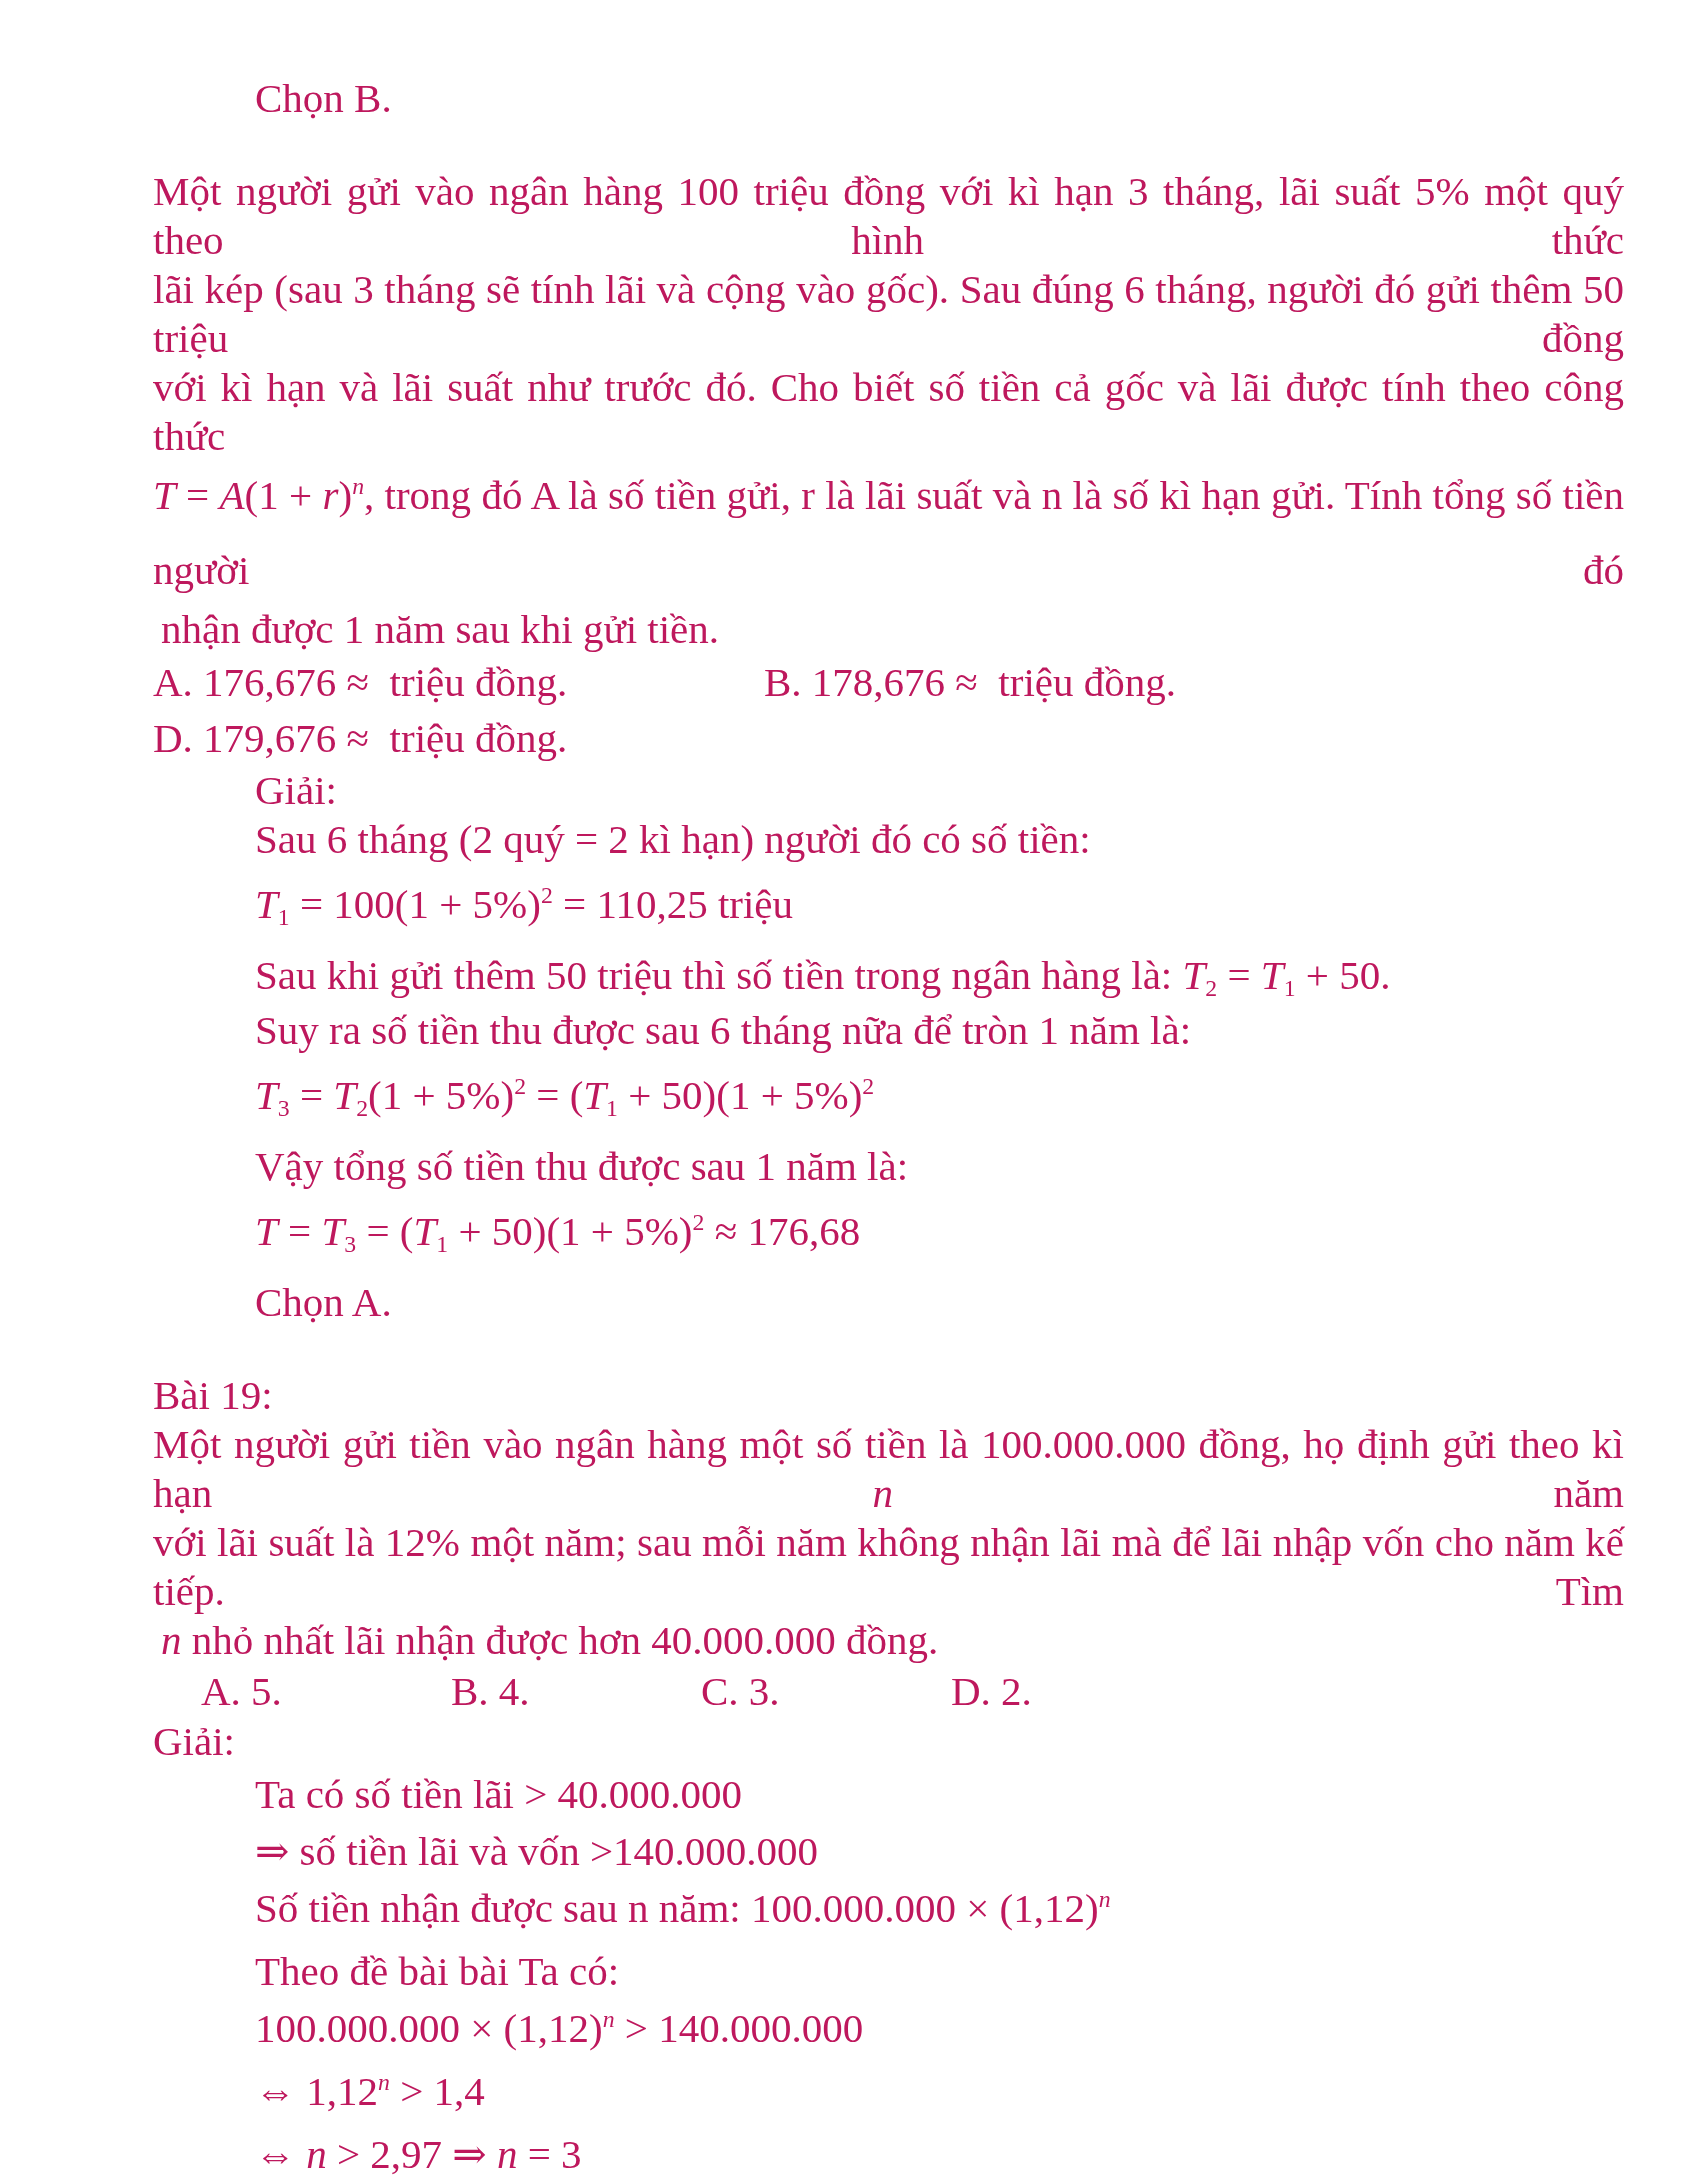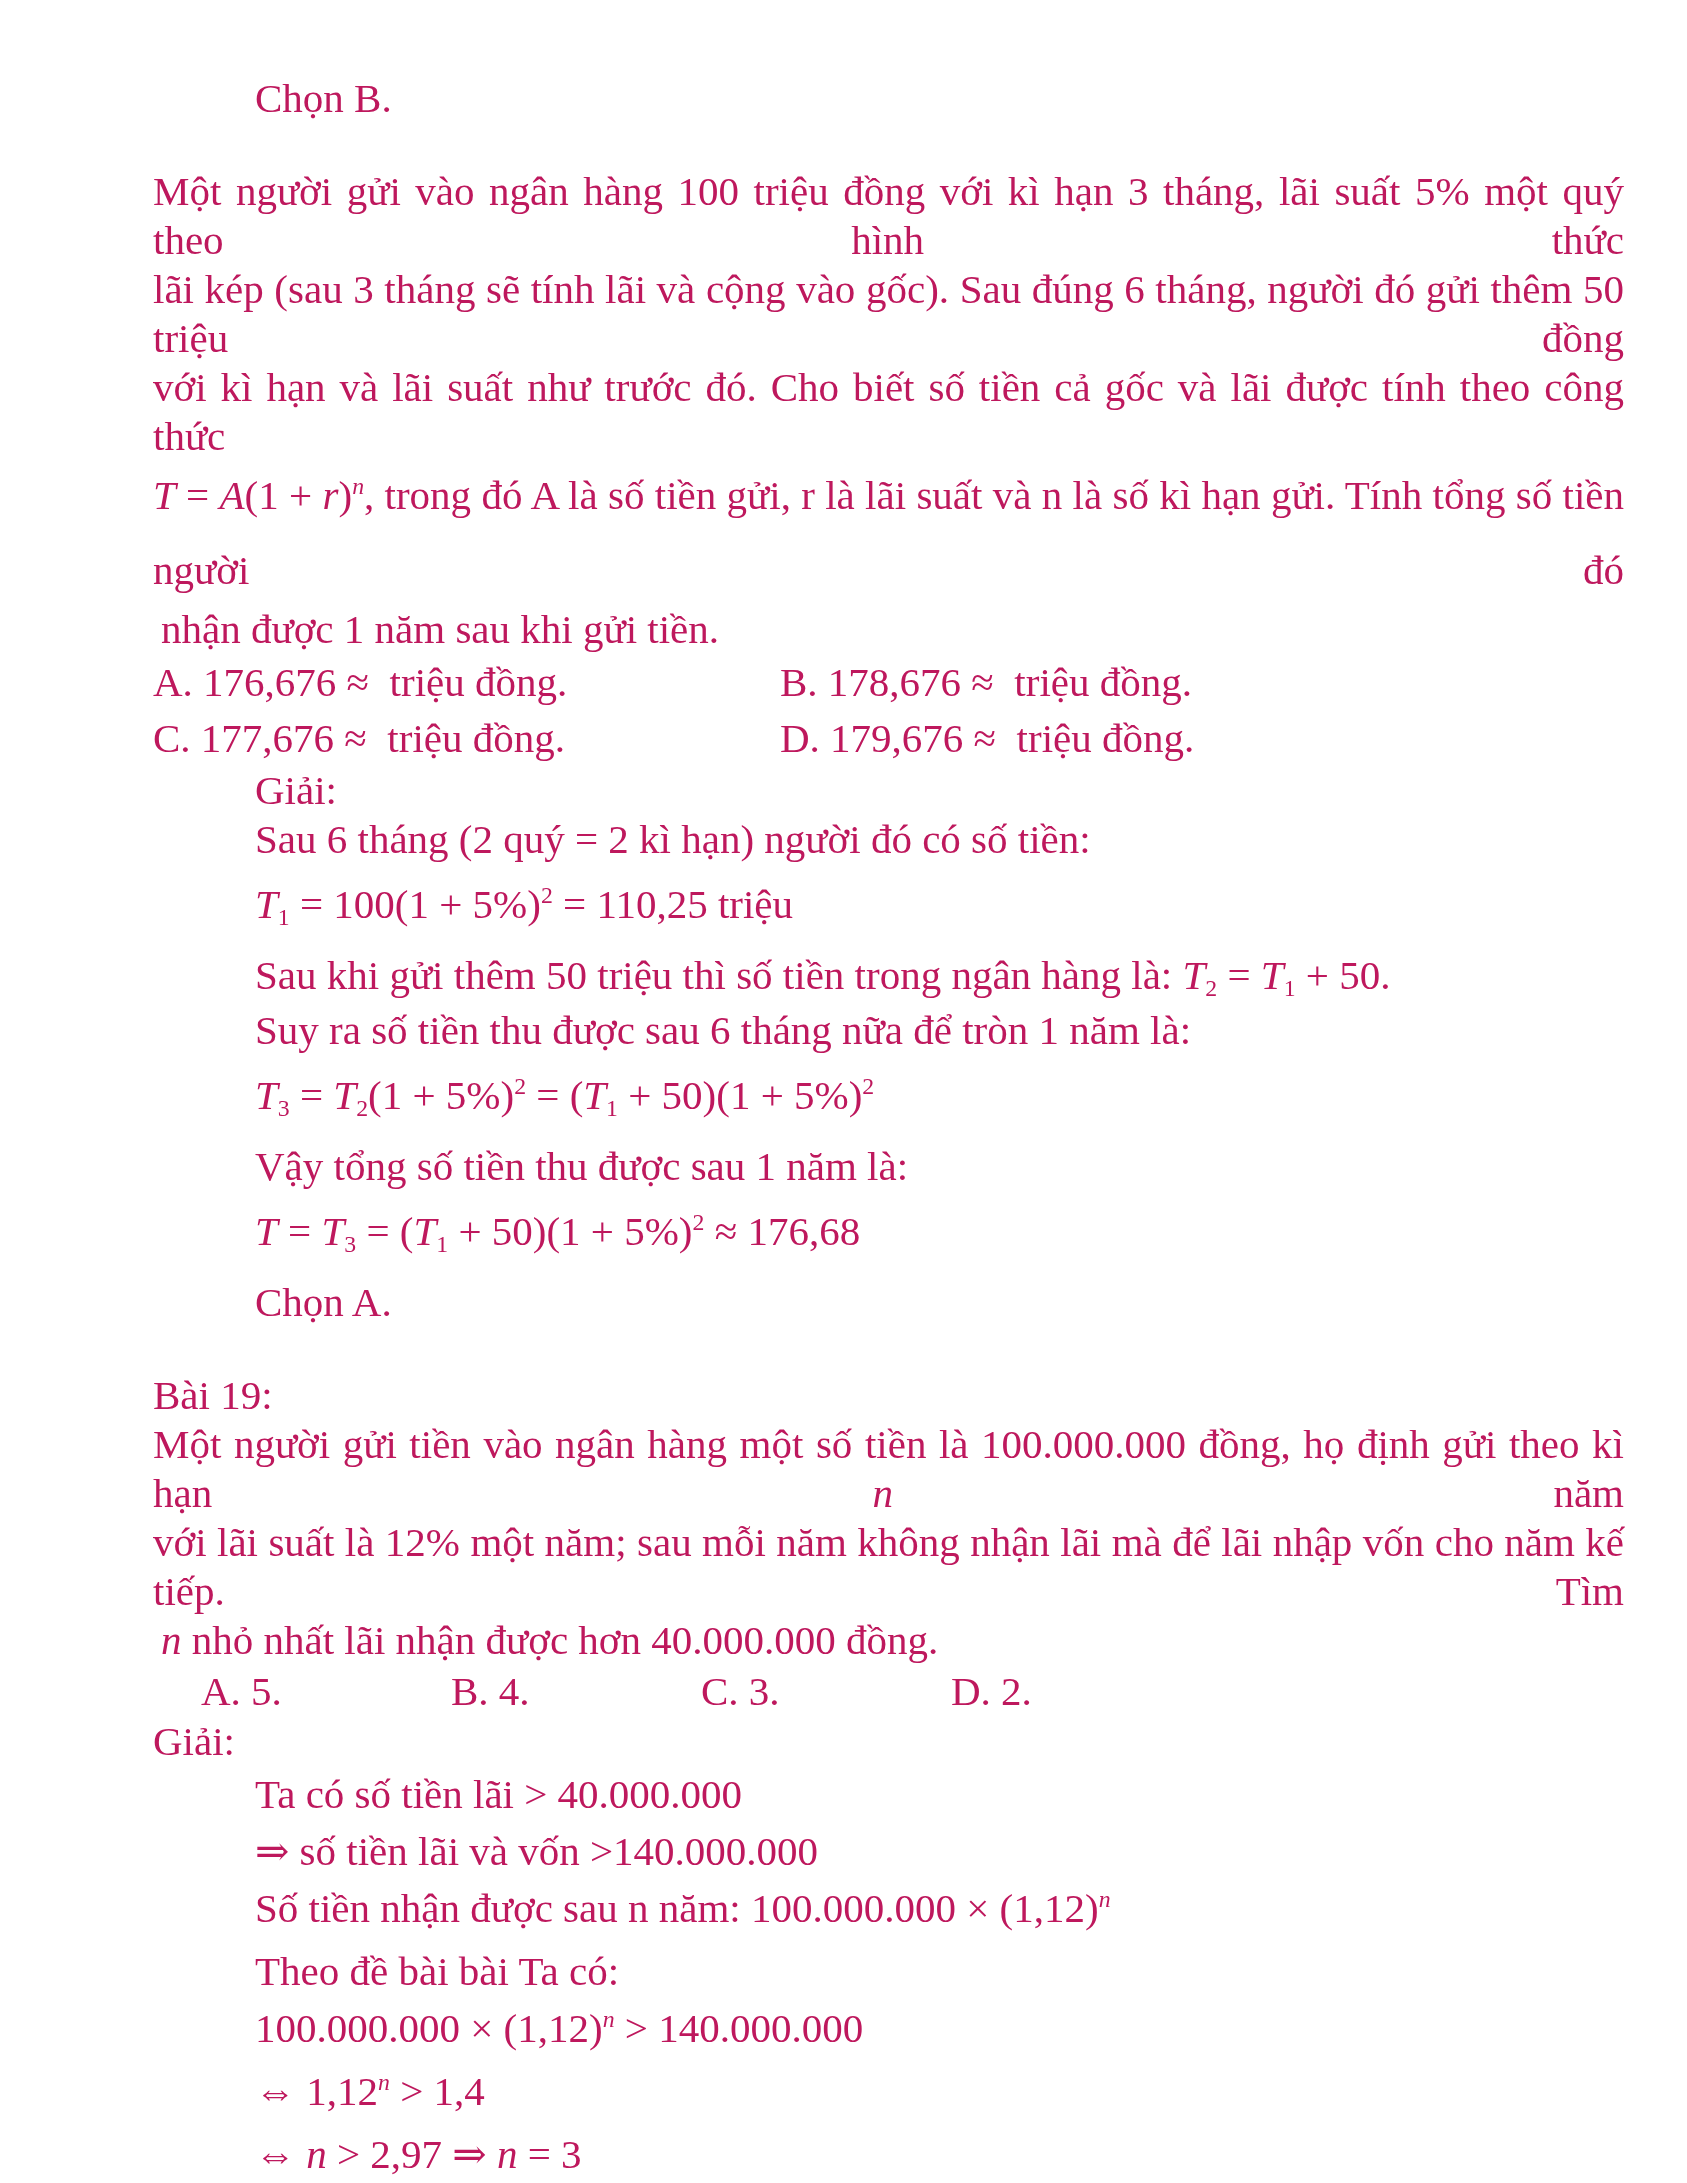--- a/index.html
+++ b/index.html
@@ -27,21 +27,21 @@
   .gap { height: 44px; }
 
   .para .pline {
     line-height: 49px;
     text-align: justify;
     text-align-last: justify;
   }
   .para .pline.last { text-align-last: left; margin-left: 8px; }
   .para .pline.tall { line-height: 69px; }
 
-  .opt2row { display: flex; line-height: 56px; gap: 16px; }
+  .opt2row { display: flex; line-height: 56px; }
   .opt2row .opt2cell:first-child { width: 611px; flex: none; }
 
   .optrow { display: flex; line-height: 52px; }
   .optrow .optcell { width: 202px; flex: none; margin-left: 48px; }
   .optrow .optcell:last-child { width: auto; }
 
   .seg.r { font-style: normal; }
   .seg.i { font-style: italic; }
   .seg.sup, .seg.supi {
     font-size: 58%;
@@ -67,21 +67,20 @@
       <div class="pline"><span class="seg r">với kì hạn và lãi suất như trước đó. Cho biết số tiền cả gốc và lãi được tính theo công thức</span></div>
       <div class="pline tall"><span class="seg i">T</span><span class="seg r"> = </span><span class="seg i">A</span><span class="seg r">(1 + </span><span class="seg i">r</span><span class="seg r">)</span><span class="seg supi">n</span><span class="seg r">, trong đó A là số tiền gửi, r là lãi suất và n là số kì hạn gửi. Tính tổng số tiền người đó</span></div>
       <div class="pline last"><span class="seg r">nhận được 1 năm sau khi gửi tiền.</span></div>
     </div>
     <div class="opt2">
       <div class="opt2row">
         <span class="opt2cell">A. 176,676 ≈ triệu đồng.</span>
         <span class="opt2cell">B. 178,676 ≈ triệu đồng.</span>
       </div>
       <div class="opt2row">
-        <span class="opt2cell">C. 177,676 ≈ triệu đồng.</span>
         <span class="opt2cell">D. 179,676 ≈ triệu đồng.</span>
       </div>
     </div>
     <div class="line indent1"><span class="seg r">Giải:</span></div>
     <div class="line indent1"><span class="seg r">Sau 6 tháng (2 quý = 2 kì hạn) người đó có số tiền:</span></div>
     <div class="line indent1 disp"><span class="seg i">T</span><span class="seg sub">1</span><span class="seg r"> = 100(1 + 5%)</span><span class="seg sup">2</span><span class="seg r"> = 110,25 triệu</span></div>
     <div class="line indent1"><span class="seg r">Sau khi gửi thêm 50 triệu thì số tiền trong ngân hàng là: </span><span class="seg i">T</span><span class="seg sub">2</span><span class="seg r"> = </span><span class="seg i">T</span><span class="seg sub">1</span><span class="seg r"> + 50.</span></div>
     <div class="line indent1"><span class="seg r">Suy ra số tiền thu được sau 6 tháng nữa để tròn 1 năm là:</span></div>
     <div class="line indent1 disp"><span class="seg i">T</span><span class="seg sub">3</span><span class="seg r"> = </span><span class="seg i">T</span><span class="seg sub">2</span><span class="seg r">(1 + 5%)</span><span class="seg sup">2</span><span class="seg r"> = (</span><span class="seg i">T</span><span class="seg sub">1</span><span class="seg r"> + 50)(1 + 5%)</span><span class="seg sup">2</span></div>
     <div class="line indent1"><span class="seg r">Vậy tổng số tiền thu được sau 1 năm là:</span></div>

